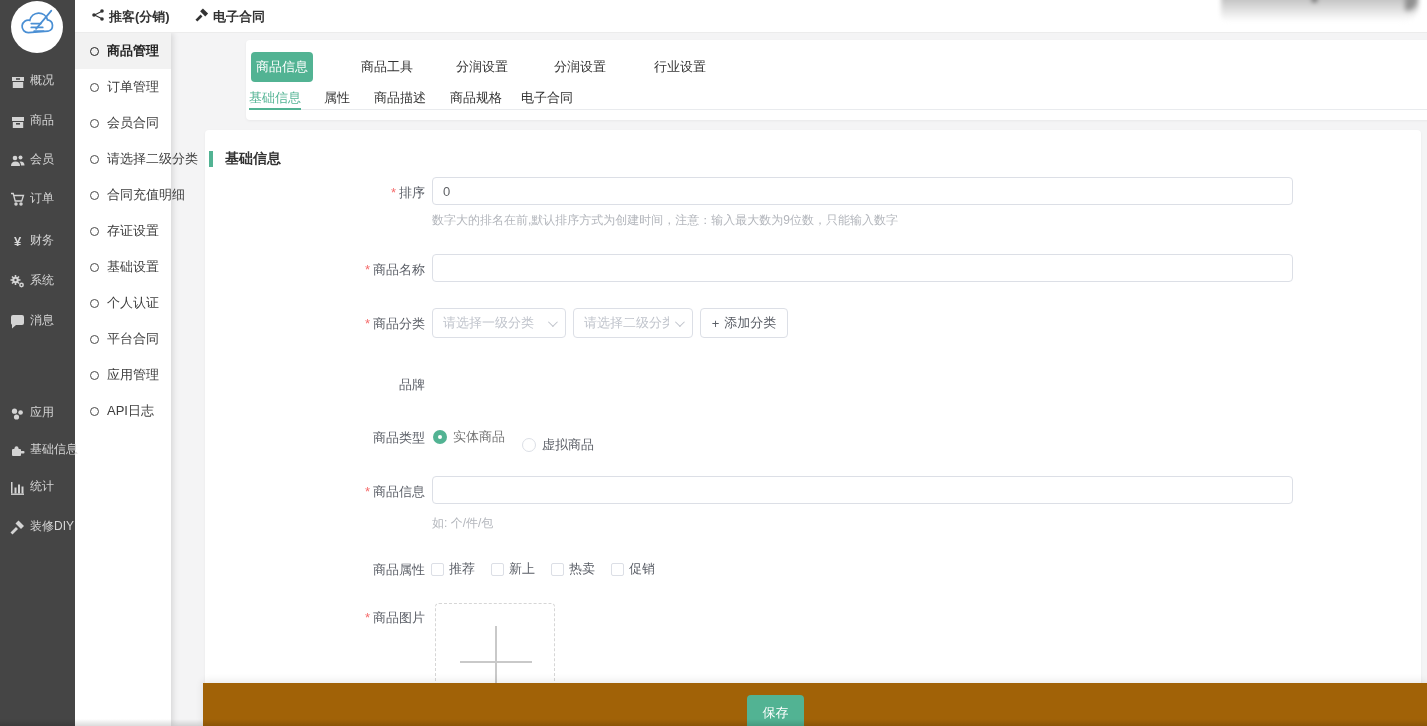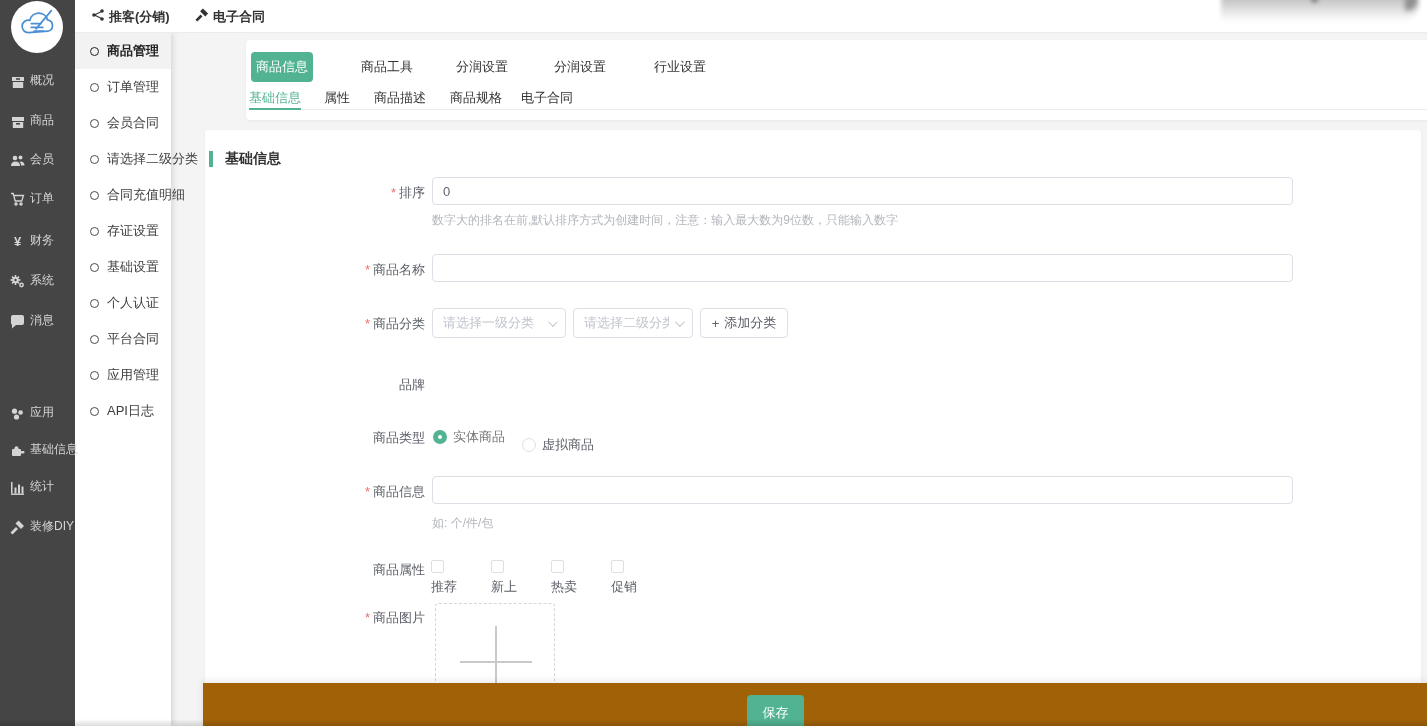--- a/index.html
+++ b/index.html
@@ -57,21 +57,21 @@
   .sel .txt { flex:1; white-space:nowrap; overflow:hidden; }
   .chev { width:7px; height:7px; border-right:1.4px solid #c0c4cc; border-bottom:1.4px solid #c0c4cc; transform:rotate(45deg) translateY(-2px); margin-left:6px; flex:0 0 7px; }
   .add-btn { position:absolute; height:30px; border:1px solid #dcdfe6; border-radius:4px; background:#fff; display:flex; align-items:center; justify-content:center; gap:5px; font-size:13px; color:#5a5e66; cursor:pointer; }
   .radio { width:14px; height:14px; border-radius:50%; position:relative; flex:0 0 14px; }
   .radio.on { background:#52b393; }
   .radio.on:after { content:""; position:absolute; left:5px; top:5px; width:4px; height:4px; background:#fff; border-radius:50%; }
   .radio.off { border:1px solid #dcdfe6; background:#fff; }
   .rgroup-item { position:absolute; display:flex; align-items:center; gap:6px; font-size:13px; cursor:pointer; }
   .rgroup-item .lbl-on { color:#737373; }
   .rgroup-item .lbl-off { color:#5a5e66; }
-  .chk-item { position:absolute; display:flex; gap:5px; font-size:13px; color:#5a5e66; cursor:pointer;flex-direction:column; }
+  .chk-item { position:absolute; display:flex; align-items:center; gap:5px; font-size:13px; color:#5a5e66; cursor:pointer; }
   .cbx { width:13px; height:13px; border:1px solid #dcdfe6; border-radius:2px; background:#fff; flex:0 0 13px; }
   .upload { position:absolute; left:230px; top:473px; width:120px; height:118px; border:1px dashed #d6d6d6; border-radius:4px; cursor:pointer; }
   .plus-h { position:absolute; left:24px; top:57px; width:72px; height:2px; background:#c9c9c9; }
   .plus-v { position:absolute; left:59px; top:22px; width:2px; height:72px; background:#c9c9c9; }
 
   
   .footer { position:absolute; left:8px; right:0; top:650px; height:43px; background:#a16207; box-shadow:0 -2px 8px rgba(0,0,0,.09); z-index:15; }
   .save-btn { position:absolute; left:544px; top:12px; width:57px; height:36px; background:#52b393; color:#fff; font-size:13px; border:none; border-radius:4px; cursor:pointer; font-family:inherit; }
   .page-shadow { position:absolute; left:0; right:0; bottom:0; height:7px; background:linear-gradient(180deg,rgba(0,0,0,0),rgba(0,0,0,.14)); z-index:40; pointer-events:none; }
 </style>

